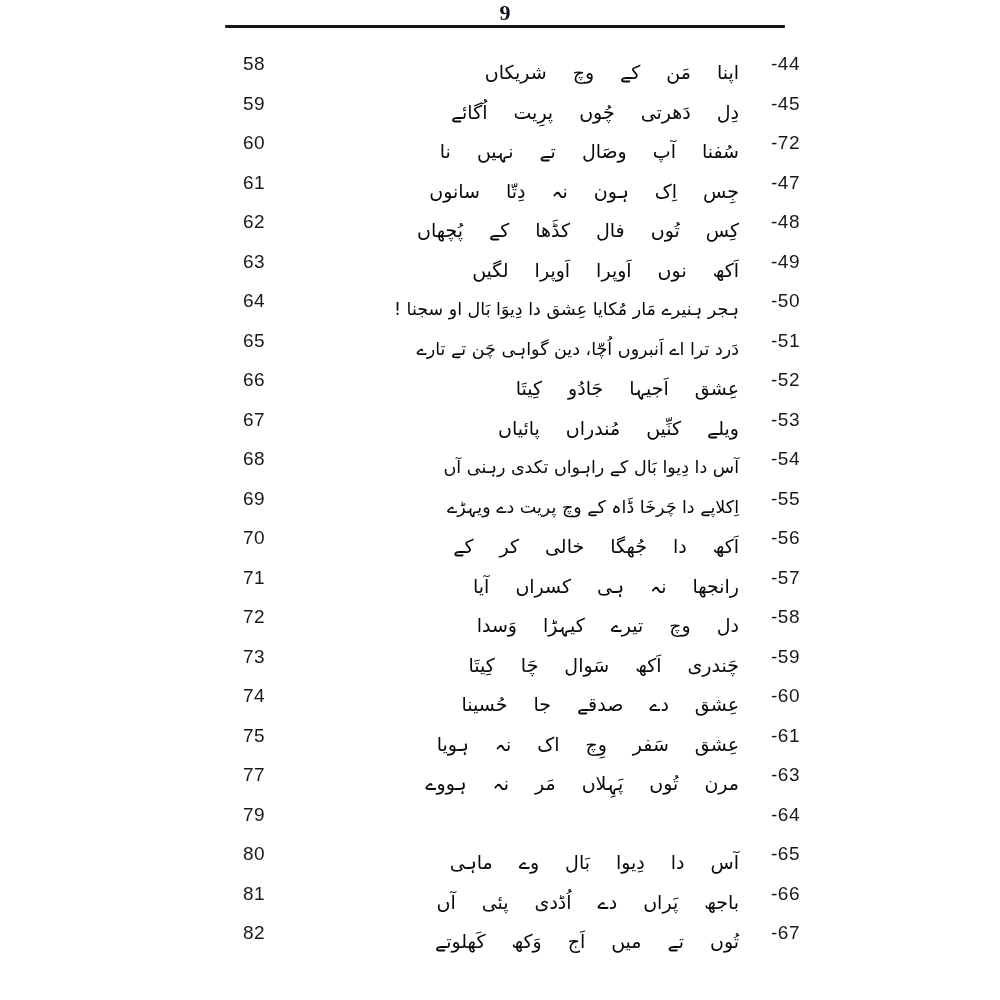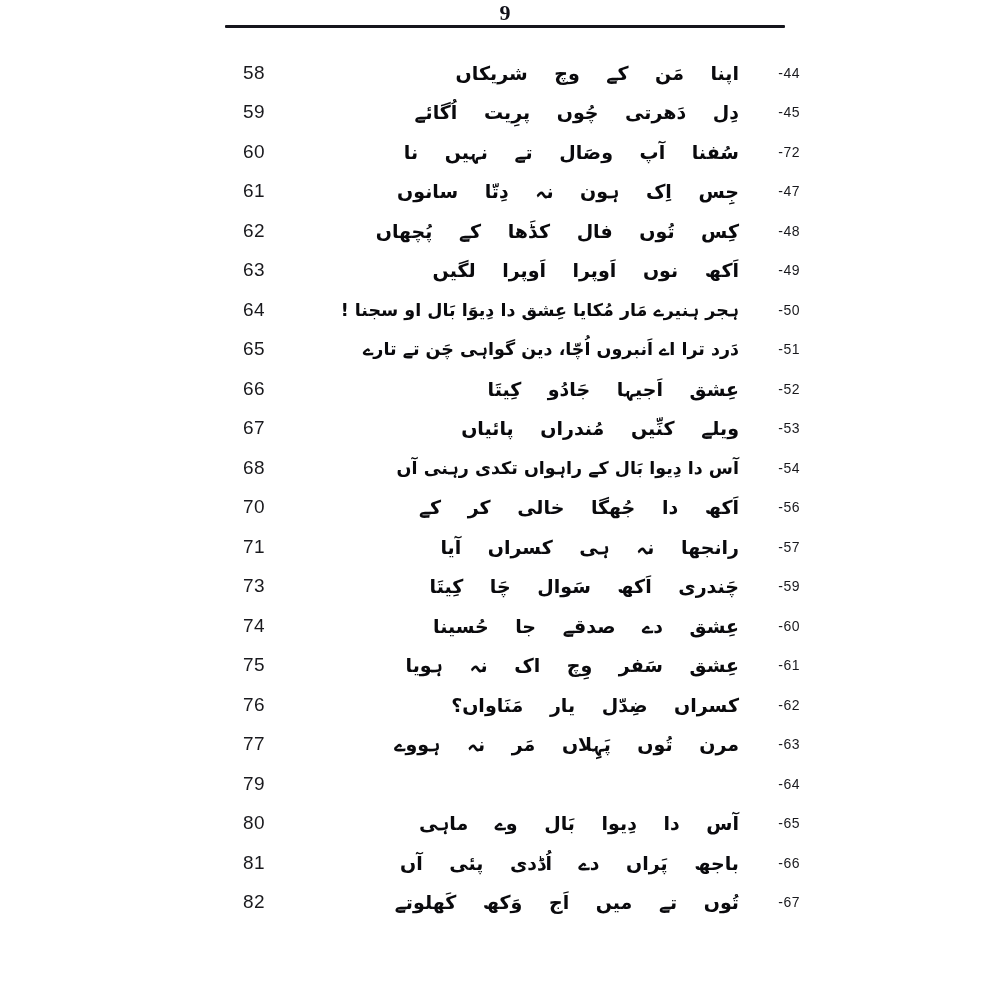--- a/index.html
+++ b/index.html
@@ -38,52 +38,51 @@
   }
   .toc {
     position: absolute;
     top: 53px;
     left: 243px;
     width: 557px;
   }
   .row {
     height: 39.5px;
     display: flex;
-    align-items: center;
   }
   .pnum {
     flex: none;
     width: 44px;
     font-size: 19px;
     color: #19191d;
     letter-spacing: 0.5px;
   }
   .spacer {
     flex: 1;
   }
   .title {
     flex: none;
     direction: rtl;
     unicode-bidi: plaintext;
     white-space: nowrap;
     font-family: "DejaVu Sans", sans-serif;
-    font-weight: 700;
+    font-weight: 400;
     font-size: 19px;
     line-height: 38px;
     color: #0a0a0d;
   }
   .title.spread { word-spacing: 1.05em; }
   .title.tight  { word-spacing: 0em; font-size: 17.5px; }
   .marker {
     flex: none;
     width: 52px;
     margin-left: 9px;
     text-align: right;
     direction: ltr;
-    font-size: 14px;
+    font-size: 19px;
     color: #19191d;
     letter-spacing: 0.5px;
   }
 </style>
 </head>
 <body>
 
 <div class="page">
 
   <div class="header-num">9</div>
@@ -161,35 +160,47 @@
       <span class="marker">-53</span>
     </div>
 
     <div class="row">
       <span class="pnum">68</span>
       <span class="spacer"></span>
       <span class="title tight">آس دا دِیوا بَال کے راہواں تکدی رہنی آں</span>
       <span class="marker">-54</span>
     </div>
 
+    <div class="row">
+      <span class="pnum">69</span>
+      <span class="spacer"></span>
+      <span class="title tight">اِکلاپے دا چَرخَا ڈَاہ کے وچ پریت دے ویہڑے</span>
+      <span class="marker">-55</span>
+    </div>
 
     <div class="row">
       <span class="pnum">70</span>
       <span class="spacer"></span>
       <span class="title spread">اَکھ دا جُھگا خالی کر کے</span>
       <span class="marker">-56</span>
     </div>
 
     <div class="row">
       <span class="pnum">71</span>
       <span class="spacer"></span>
       <span class="title spread">رانجھا نہ ہی کسراں آیا</span>
       <span class="marker">-57</span>
     </div>
 
+    <div class="row">
+      <span class="pnum">72</span>
+      <span class="spacer"></span>
+      <span class="title spread">دل وچ تیرے کیہڑا وَسدا</span>
+      <span class="marker">-58</span>
+    </div>
 
     <div class="row">
       <span class="pnum">73</span>
       <span class="spacer"></span>
       <span class="title spread">چَندری اَکھ سَوال چَا کِیتَا</span>
       <span class="marker">-59</span>
     </div>
 
     <div class="row">
       <span class="pnum">74</span>
@@ -198,26 +209,20 @@
       <span class="marker">-60</span>
     </div>
 
     <div class="row">
       <span class="pnum">75</span>
       <span class="spacer"></span>
       <span class="title spread">عِشق سَفر وِچ اک نہ ہویا</span>
       <span class="marker">-61</span>
     </div>
 
-    <div class="row">
-      <span class="pnum">76</span>
-      <span class="spacer"></span>
-      <span class="title spread">کسراں ضِدّل یار مَنَاواں؟</span>
-      <span class="marker">-62</span>
-    </div>
 
     <div class="row">
       <span class="pnum">77</span>
       <span class="spacer"></span>
       <span class="title spread">مرن تُوں پَہِلاں مَر نہ ہووے</span>
       <span class="marker">-63</span>
     </div>
 
     <div class="row">
       <span class="pnum">79</span>

